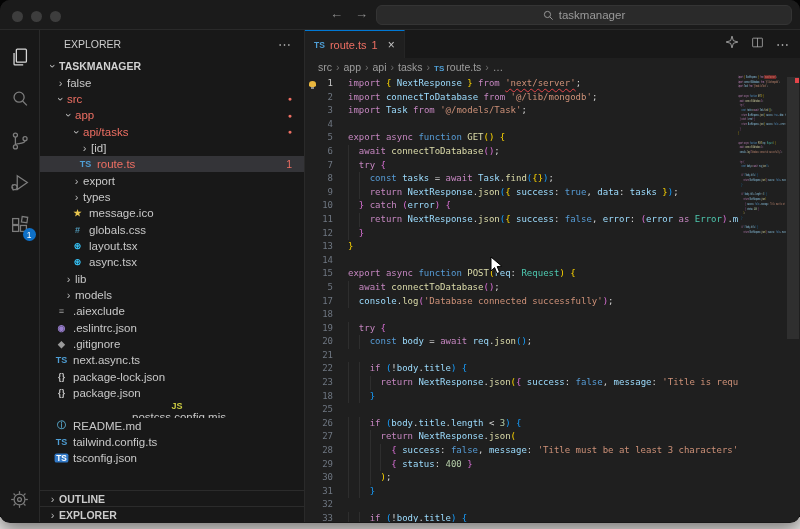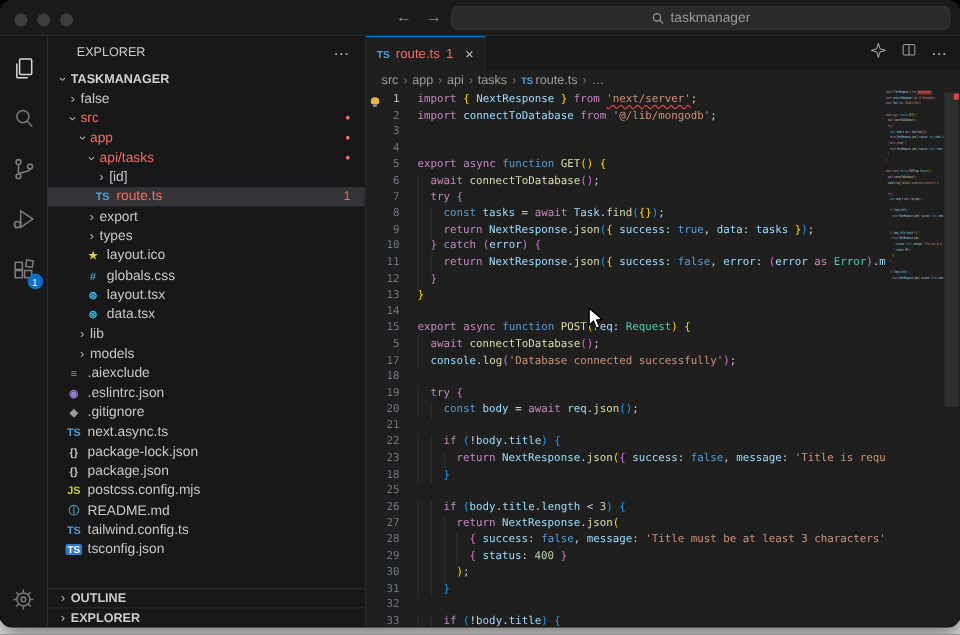--- a/index.html
+++ b/index.html
@@ -219,33 +219,33 @@
           <div class="trow" style="padding-left: 30px;">
             <span class="chev">›</span>
             <span class="lbl">export</span>
           </div>
           <div class="trow" style="padding-left: 30px;">
             <span class="chev">›</span>
             <span class="lbl">types</span>
           </div>
           <div class="trow" style="padding-left: 30px;">
             <span class="ficon" style="color: rgb(232, 198, 78);">★</span>
-            <span class="lbl">layout.ico</span>
+            <span class="lbl">message.ico</span>
           </div>
           <div class="trow" style="padding-left: 30px;">
             <span class="ficon" style="color: rgb(81, 154, 186);">#</span>
             <span class="lbl">globals.css</span>
           </div>
           <div class="trow" style="padding-left: 30px;">
             <span class="ficon" style="color: rgb(53, 190, 240);">⊛</span>
             <span class="lbl">layout.tsx</span>
           </div>
           <div class="trow" style="padding-left: 30px;">
             <span class="ficon" style="color: rgb(53, 190, 240);">⊛</span>
-            <span class="lbl">data.tsx</span>
+            <span class="lbl">async.tsx</span>
           </div>
           <div class="trow" style="padding-left: 22px;">
             <span class="chev">›</span>
             <span class="lbl">lib</span>
           </div>
           <div class="trow" style="padding-left: 22px;">
             <span class="chev">›</span>
             <span class="lbl">models</span>
           </div>
           <div class="trow" style="padding-left: 14px;">
@@ -265,21 +265,21 @@
             <span class="lbl">next.async.ts</span>
           </div>
           <div class="trow" style="padding-left: 14px;">
             <span class="ficon" style="color: rgb(197, 197, 197);">{}</span>
             <span class="lbl">package-lock.json</span>
           </div>
           <div class="trow" style="padding-left: 14px;">
             <span class="ficon" style="color: rgb(197, 197, 197);">{}</span>
             <span class="lbl">package.json</span>
           </div>
-          <div class="trow" style="padding-left: 14px;">
+          <div class="trow" style="padding-left: 14px; flex-direction: column;">
             <span class="ficon" style="color: rgb(203, 203, 65);">JS</span>
             <span class="lbl">postcss.config.mjs</span>
           </div>
           <div class="trow" style="padding-left: 14px;">
             <span class="ficon" style="color: rgb(81, 154, 186);">ⓘ</span>
             <span class="lbl">README.md</span>
           </div>
           <div class="trow" style="padding-left: 14px;">
             <span class="ficon" style="color: rgb(79, 159, 214);">TS</span>
             <span class="lbl">tailwind.config.ts</span>
@@ -332,21 +332,21 @@
           <span>tasks</span>
           <span class="sep">›</span>
           <span><span class="bc-ticon">TS</span>route.ts</span>
           <span class="sep">›</span>
           <span>…</span>
         </div>
       <div class="codearea">
         <div class="codelines" id="code">
             <div class="cl active"><span class="bulb"></span><span class="ln">1</span><span class="lc"><span class="kw">import</span><span class="t"> </span><span class="b1">{</span><span class="t"> </span><span class="v">NextResponse</span><span class="t"> </span><span class="b1">}</span><span class="t"> </span><span class="kw">from</span><span class="t"> </span><span class="strq">'next/server'</span><span class="t">;</span></span></div>
             <div class="cl"><span class="ln">2</span><span class="lc"><span class="kw">import</span><span class="t"> </span><span class="v">connectToDatabase</span><span class="t"> </span><span class="kw">from</span><span class="t"> </span><span class="str">'@/lib/mongodb'</span><span class="t">;</span></span></div>
-            <div class="cl"><span class="ln">3</span></div>
+            <div class="cl"><span class="ln">3</span><span class="lc"><span class="kw">import</span><span class="t"> </span><span class="v">Task</span><span class="t"> </span><span class="kw">from</span><span class="t"> </span><span class="str">'@/models/Task'</span><span class="t">;</span></span></div>
             <div class="cl"><span class="ln">4</span><span class="lc"></span></div>
             <div class="cl"><span class="ln">5</span><span class="lc"><span class="kw">export</span><span class="t"> </span><span class="kw">async</span><span class="t"> </span><span class="decl">function</span><span class="t"> </span><span class="fn">GET</span><span class="b1">()</span><span class="t"> </span><span class="b1">{</span></span></div>
             <div class="cl"><span class="ln">6</span><span class="lc"><span class="g"></span><span class="kw">await</span><span class="t"> </span><span class="fn">connectToDatabase</span><span class="b2">()</span><span class="t">;</span></span></div>
             <div class="cl"><span class="ln">7</span><span class="lc"><span class="g"></span><span class="kw">try</span><span class="t"> </span><span class="b2">{</span></span></div>
             <div class="cl"><span class="ln">8</span><span class="lc"><span class="g"></span><span class="g"></span><span class="decl">const</span><span class="t"> </span><span class="v">tasks</span><span class="t"> = </span><span class="kw">await</span><span class="t"> </span><span class="v">Task</span><span class="t">.</span><span class="fn">find</span><span class="b3">(</span><span class="b1">{}</span><span class="b3">)</span><span class="t">;</span></span></div>
             <div class="cl"><span class="ln">9</span><span class="lc"><span class="g"></span><span class="g"></span><span class="kw">return</span><span class="t"> </span><span class="v">NextResponse</span><span class="t">.</span><span class="fn">json</span><span class="b3">(</span><span class="b1">{</span><span class="t"> </span><span class="v">success</span><span class="t">: </span><span class="bool">true</span><span class="t">, </span><span class="v">data</span><span class="t">: </span><span class="v">tasks</span><span class="t"> </span><span class="b1">}</span><span class="b3">)</span><span class="t">;</span></span></div>
             <div class="cl"><span class="ln">10</span><span class="lc"><span class="g"></span><span class="b2">}</span><span class="t"> </span><span class="kw">catch</span><span class="t"> </span><span class="b2">(</span><span class="v">error</span><span class="b2">)</span><span class="t"> </span><span class="b2">{</span></span></div>
             <div class="cl"><span class="ln">11</span><span class="lc"><span class="g"></span><span class="g"></span><span class="kw">return</span><span class="t"> </span><span class="v">NextResponse</span><span class="t">.</span><span class="fn">json</span><span class="b3">(</span><span class="b1">{</span><span class="t"> </span><span class="v">success</span><span class="t">: </span><span class="bool">false</span><span class="t">, </span><span class="v">error</span><span class="t">: </span><span class="b2">(</span><span class="v">error</span><span class="t"> </span><span class="kw">as</span><span class="t"> </span><span class="type">Error</span><span class="b2">)</span><span class="t">.</span><span class="v">message</span></span></div>
             <div class="cl"><span class="ln">12</span><span class="lc"><span class="g"></span><span class="b2">}</span></span></div>
             <div class="cl"><span class="ln">13</span><span class="lc"><span class="b1">}</span></span></div>

